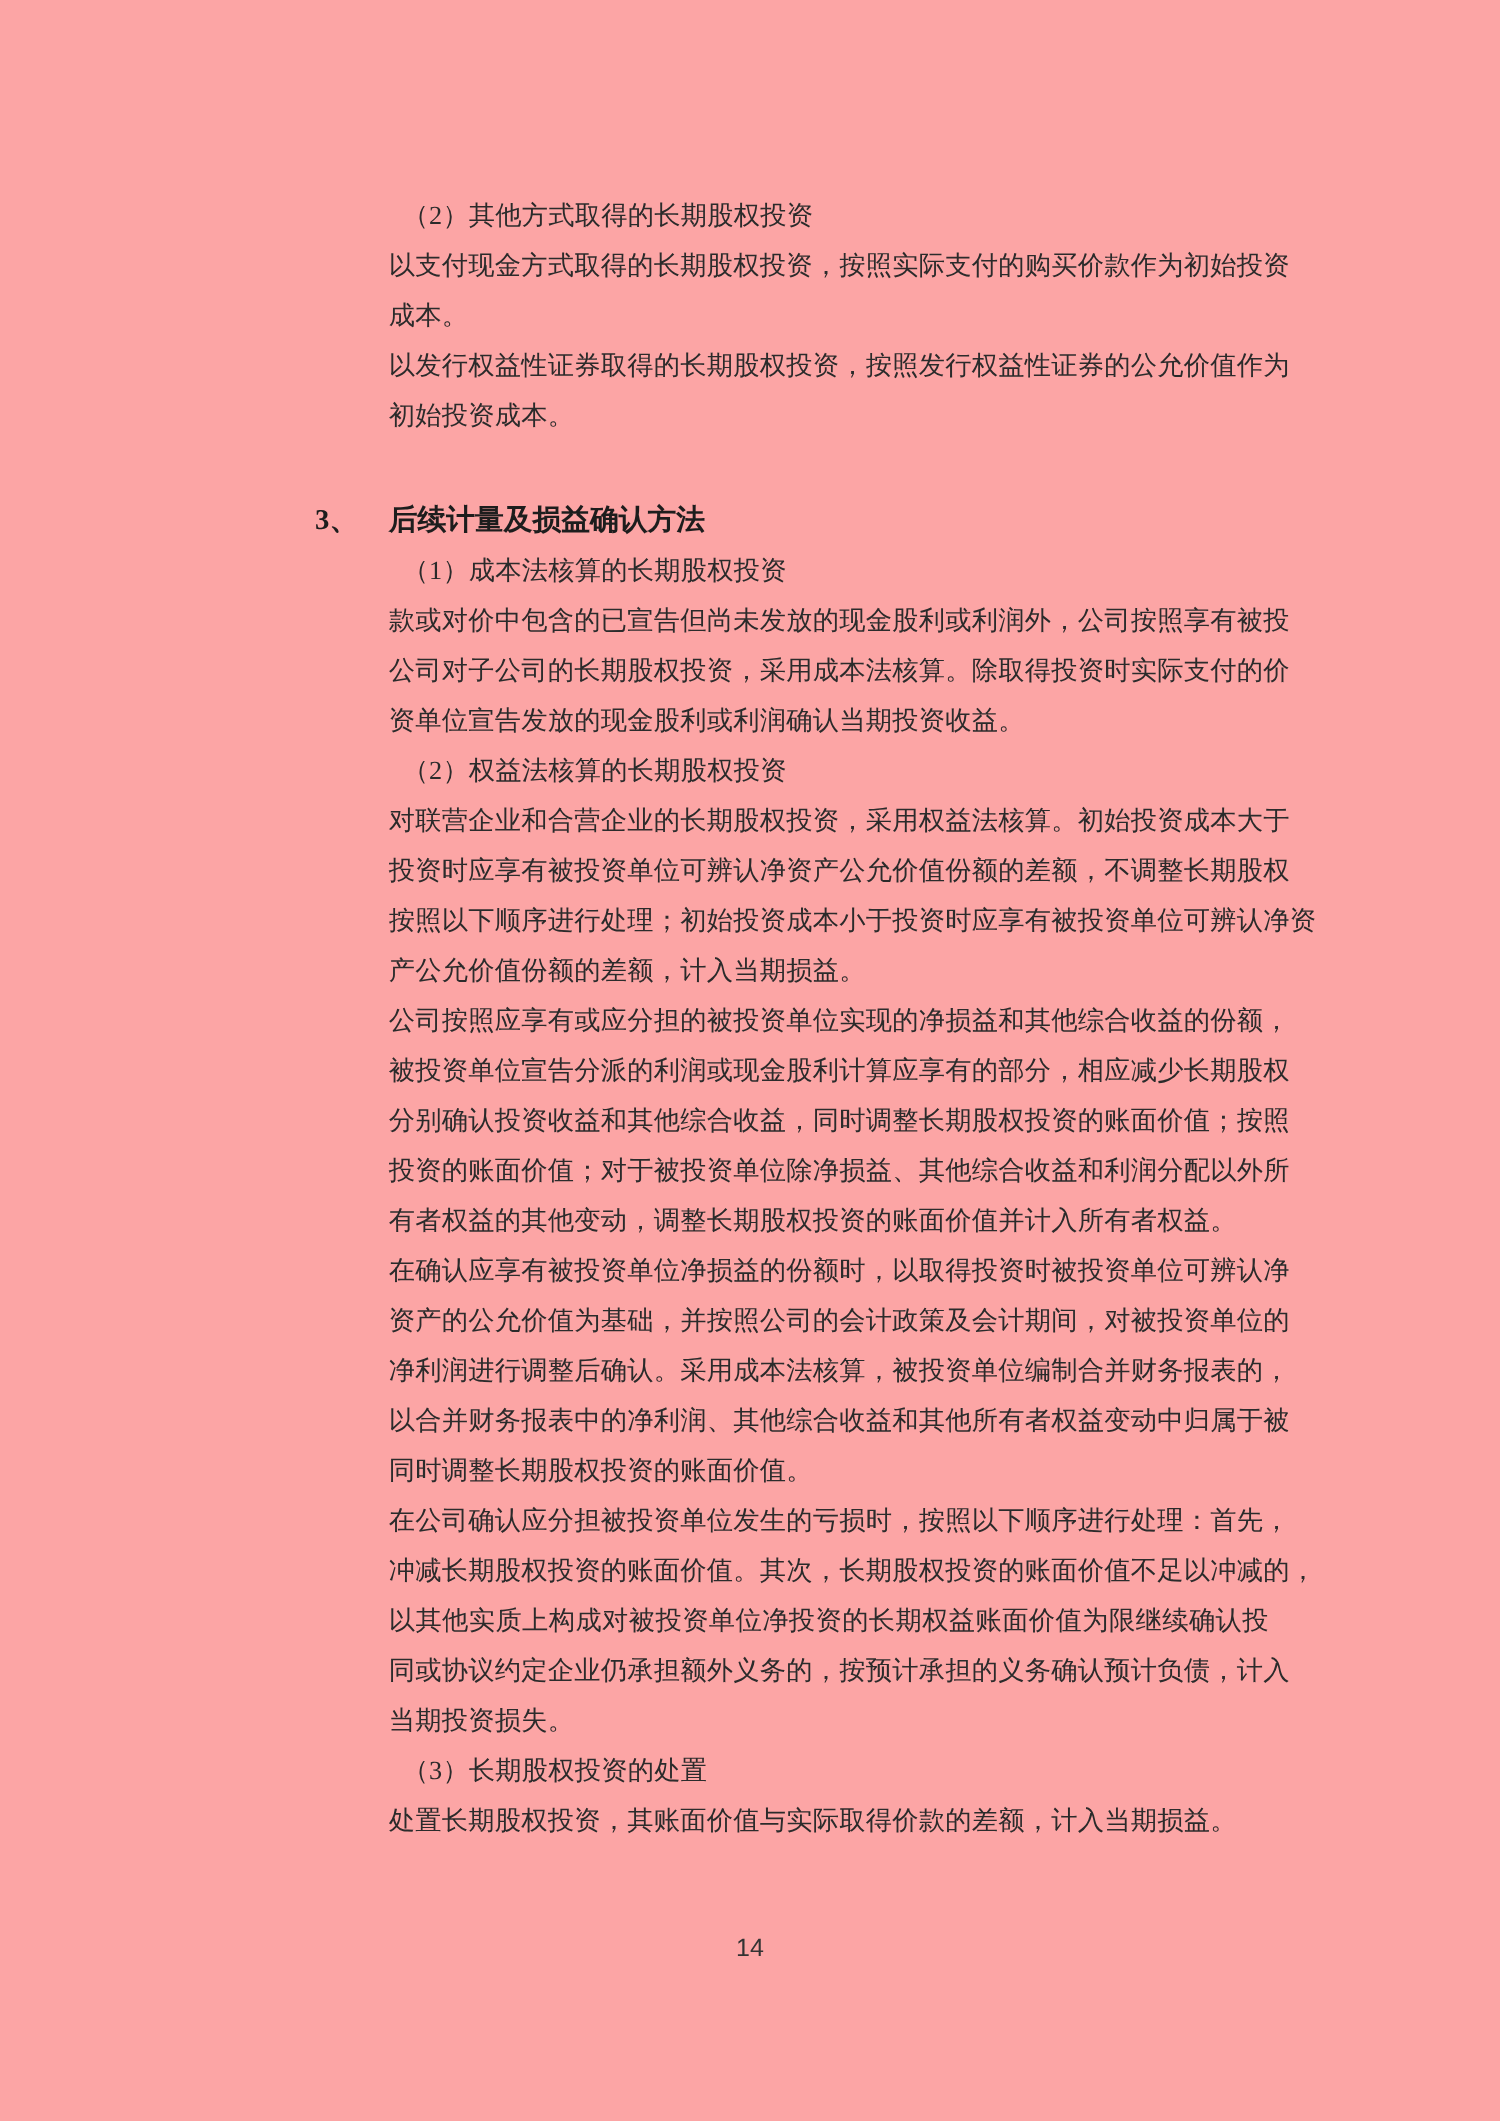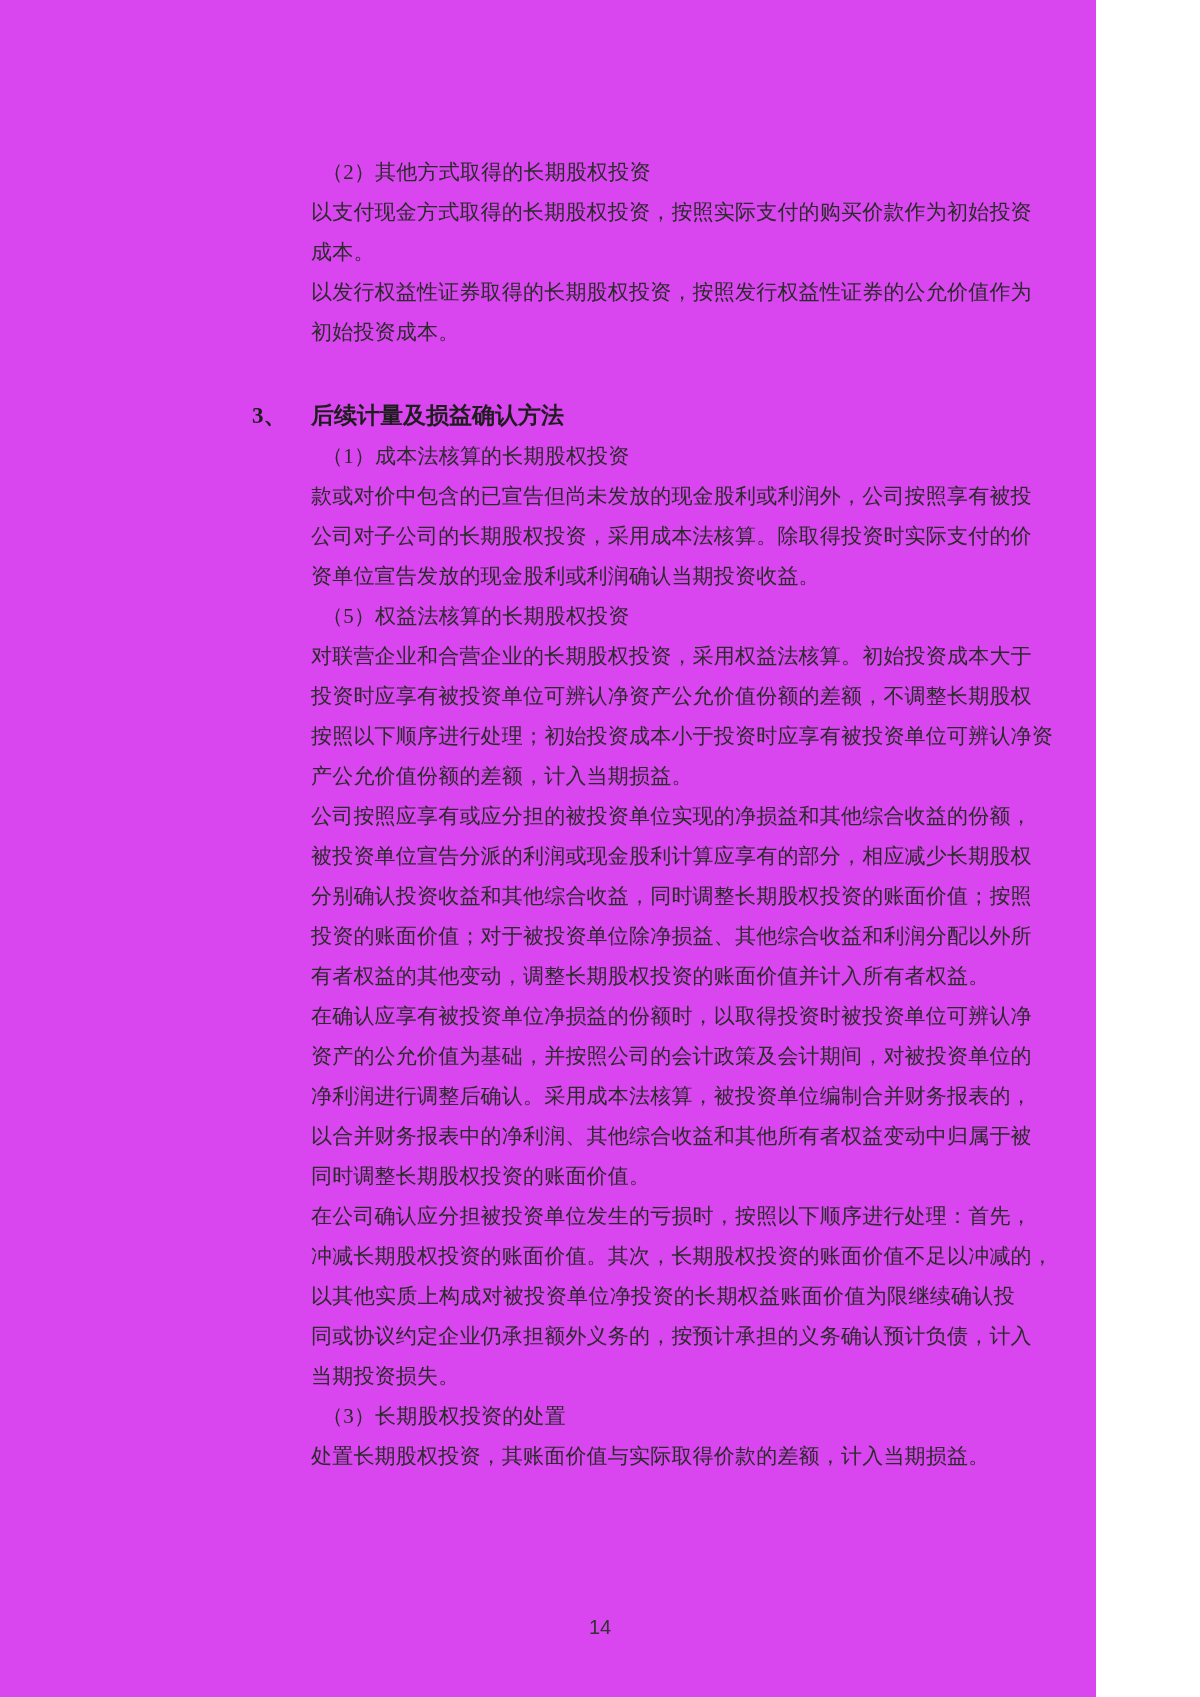--- a/index.html
+++ b/index.html
@@ -2,27 +2,26 @@
 <html><head>
 <meta charset="utf-8">
 <style>
   html, body {
     margin: 0;
     padding: 0;
     background: #ffffff;
   }
   .page {
     position: relative;
-    width: 1072px;
+    width: 1200px;
     height: 1697px;
-    background: #d946ef;
+    background: #fca5a5;
     overflow: hidden;
     font-family: "Liberation Serif", "DejaVu Serif", serif;
     color: #2b2b2b;
-    padding-left: 24px;
   }
   .text-col {
     position: absolute;
     left: 311px;
     top: 152px;
     width: 704px;
   }
   .line {
     margin: 0;
     padding: 0;
@@ -55,21 +54,21 @@
   .heading-num {
     position: absolute;
     left: -59px;
     top: 0;
   }
   .heading-title {
     display: inline-block;
   }
   .footer {
     position: absolute;
-    top: 1616px;
+    top: 1548px;
     left: 0;
     width: 1200px;
     text-align: center;
     font-family: "Liberation Sans", "DejaVu Sans", sans-serif;
     font-size: 20px;
     color: #333333;
   }
 </style>
 </head>
 <body>
@@ -87,21 +86,21 @@
 
     <div class="heading-row">
       <span class="heading-num">3、</span>
       <span class="heading-title">后续计量及损益确认方法</span>
     </div>
 
     <p class="line indent">（1）成本法核算的长期股权投资</p>
     <p class="line j">款或对价中包含的已宣告但尚未发放的现金股利或利润外，公司按照享有被投</p>
     <p class="line j">公司对子公司的长期股权投资，采用成本法核算。除取得投资时实际支付的价</p>
     <p class="line">资单位宣告发放的现金股利或利润确认当期投资收益。</p>
-    <p class="line indent">（5）权益法核算的长期股权投资</p>
+    <p class="line indent">（2）权益法核算的长期股权投资</p>
     <p class="line j">对联营企业和合营企业的长期股权投资，采用权益法核算。初始投资成本大于</p>
     <p class="line j">投资时应享有被投资单位可辨认净资产公允价值份额的差额，不调整长期股权</p>
     <p class="line j">按照以下顺序进行处理；初始投资成本小于投资时应享有被投资单位可辨认净资</p>
     <p class="line">产公允价值份额的差额，计入当期损益。</p>
     <p class="line j">公司按照应享有或应分担的被投资单位实现的净损益和其他综合收益的份额，</p>
     <p class="line j">被投资单位宣告分派的利润或现金股利计算应享有的部分，相应减少长期股权</p>
     <p class="line j">分别确认投资收益和其他综合收益，同时调整长期股权投资的账面价值；按照</p>
     <p class="line j">投资的账面价值；对于被投资单位除净损益、其他综合收益和利润分配以外所</p>
     <p class="line">有者权益的其他变动，调整长期股权投资的账面价值并计入所有者权益。</p>
     <p class="line j">在确认应享有被投资单位净损益的份额时，以取得投资时被投资单位可辨认净</p>

